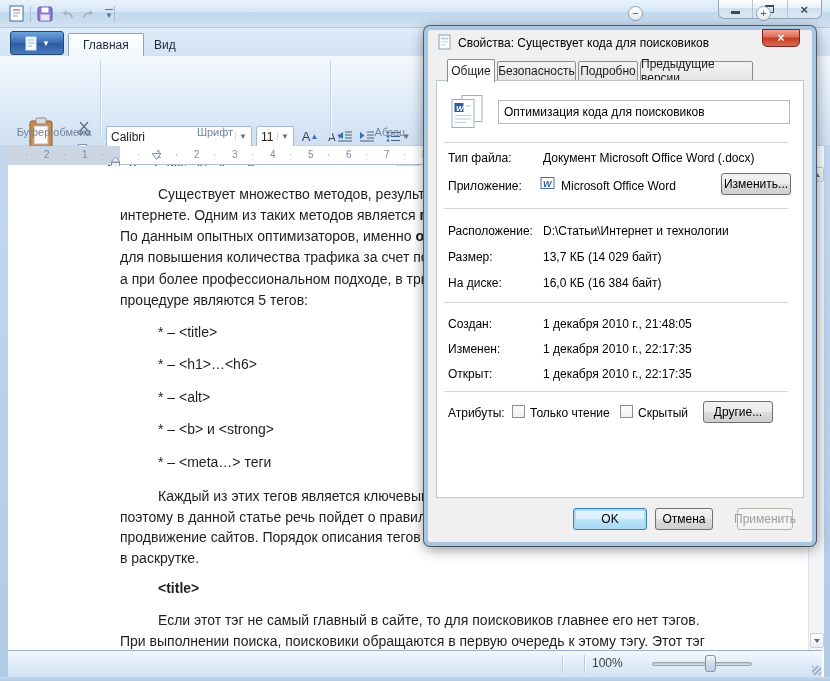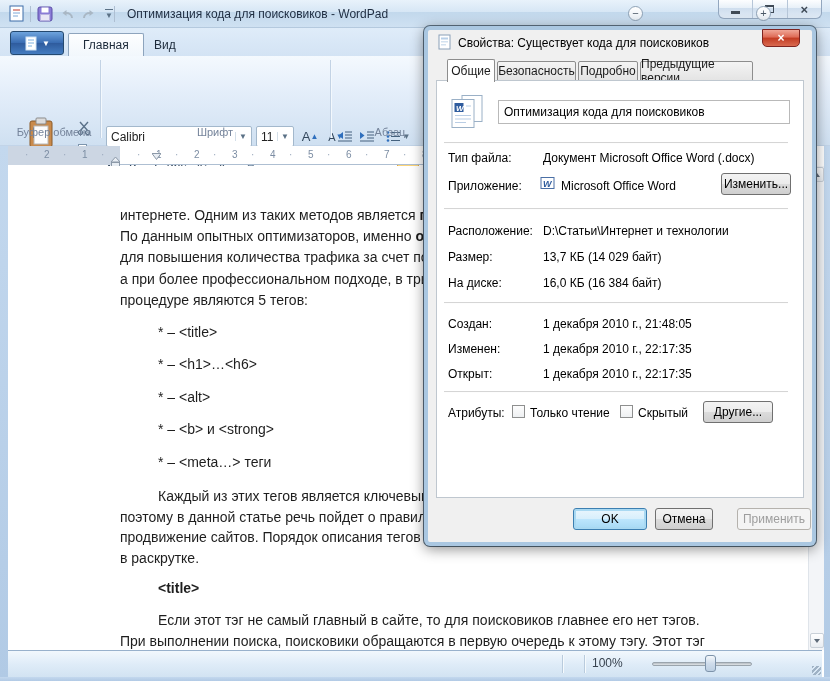--- a/index.html
+++ b/index.html
@@ -141,21 +141,20 @@
     <div class="qbtn" style="left:79px;">
       <svg width="16" height="14">
           <path d="M3 11c0-3.5 3-5 6-5h1" stroke="#a9b7c4" stroke-width="2" fill="none"></path>
           <path d="M8.5 3 12.5 6l-4 3z" fill="#a9b7c4"></path>
         </svg>
     </div>
     <div class="qbtn" style="left:99px;">
       <span style="font-size:8px;color:#5b7186;border-top:1px solid #5b7186;padding-top:1px;">▼</span>
     </div>
     <div class="qat-sep" style="left:114px;"></div>
-    <span class="title-text">Оптимизация кода для поисковиков - WordPad</span>
     <div class="winbtns">
       <div class="winbtn">
           <div class="glyph-min"></div>
         </div>
       <div class="winbtn">
           <div class="glyph-max"></div>
         </div>
       <div class="winbtn">
           <div class="glyph-x">×</div>
         </div>
@@ -379,20 +378,21 @@
     <div class="abs" style="left:103px; top:8px;">
       <svg width="9" height="11">
           <path d="M4.5 0 9 5H0z" fill="#e8edf3" stroke="#8c99a8"></path>
           <rect x=".5" y="5.5" width="8" height="4.5" fill="#e8edf3" stroke="#8c99a8"></rect>
         </svg>
     </div>
   </div>
 
   <div class="docarea">
     <div id="doc-lines" class="abs" style="left:-8px; top:-166px; width:830px; height:681px;">
+        <div class="doc-line" style="left: 158px; top: 186px;"><span>Существует множество методов, результ</span></div>
         <div class="doc-line" style="left: 120px; top: 207px;"><span>интернете. Одним из таких методов является </span><span style="font-weight: 700;">пр</span></div>
         <div class="doc-line" style="left: 120px; top: 228px;"><span>По данным опытных оптимизаторов, именно </span><span style="font-weight: 700;">оп</span></div>
         <div class="doc-line" style="left: 120px; top: 249px;"><span>для повышения количества трафика за счет посе</span></div>
         <div class="doc-line" style="left: 120px; top: 271px;"><span>а при более профессиональном подходе, в три</span></div>
         <div class="doc-line" style="left: 120px; top: 292px;"><span>процедуре являются 5 тегов:</span></div>
         <div class="doc-line" style="left: 158px; top: 324px;"><span>* – &lt;title&gt;</span></div>
         <div class="doc-line" style="left: 158px; top: 356px;"><span>* – &lt;h1&gt;…&lt;h6&gt;</span></div>
         <div class="doc-line" style="left: 158px; top: 389px;"><span>* – &lt;alt&gt;</span></div>
         <div class="doc-line" style="left: 158px; top: 421px;"><span>* – &lt;b&gt; и &lt;strong&gt;</span></div>
         <div class="doc-line" style="left: 158px; top: 454px;"><span>* – &lt;meta…&gt; теги</span></div>
@@ -518,17 +518,17 @@
     <div class="wbtn" style="left:275px; top:371px; z-index:3;">
         <span>Другие...</span>
       </div>
 
     <div class="wbtn def" style="left:145px; top:478px; width:74px;">
         <span>OK</span>
       </div>
     <div class="wbtn" style="left:227px; top:478px; width:58px;">
         <span>Отмена</span>
       </div>
-    <div class="wbtn disabled" style="left:309px; top:478px; width:74px;">
+    <div class="wbtn disabled" style="left:309px; top:478px; width:56px;">
         <span>Применить</span>
       </div>
   </div>
 </div>
 
 </body></html>

